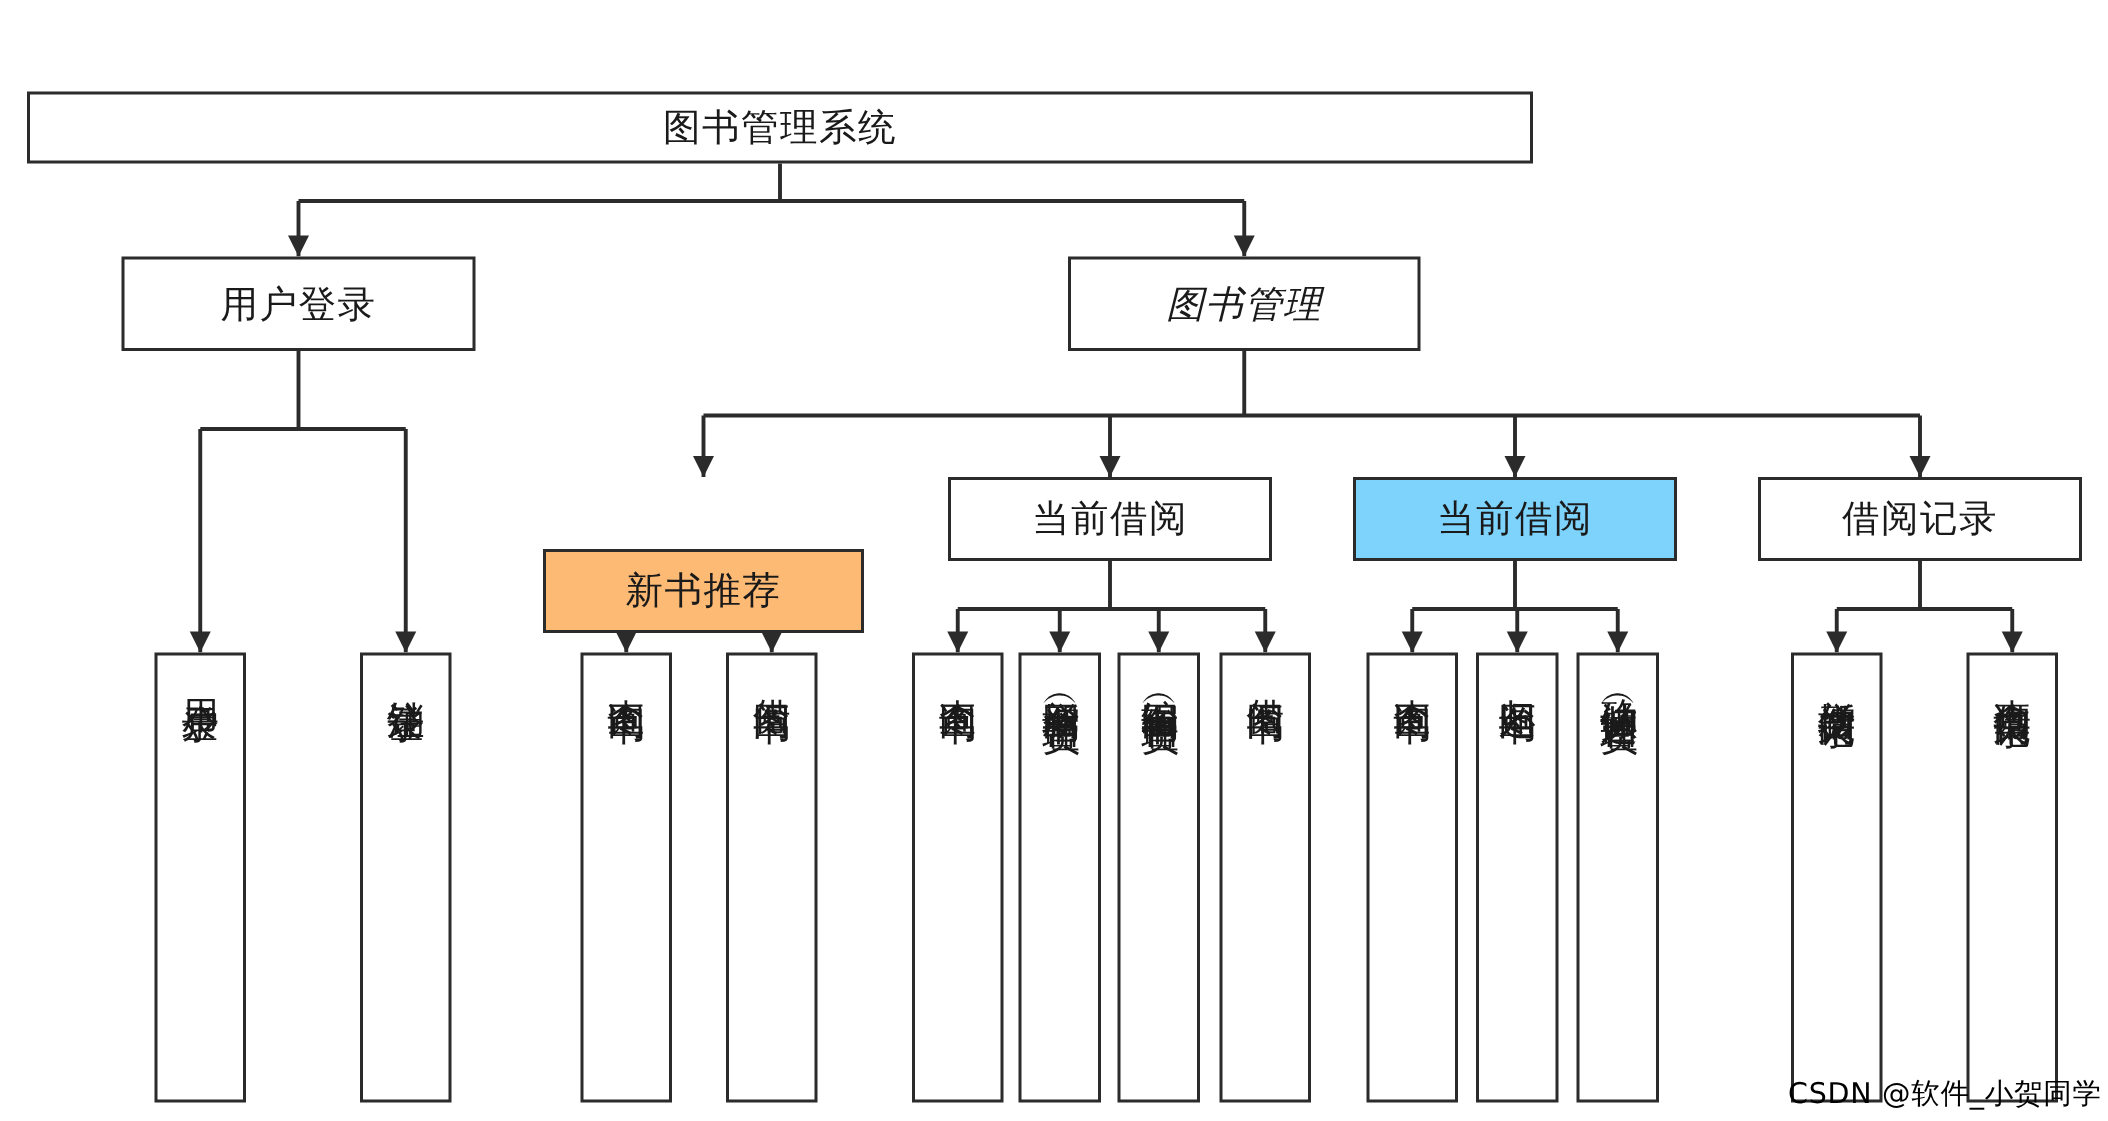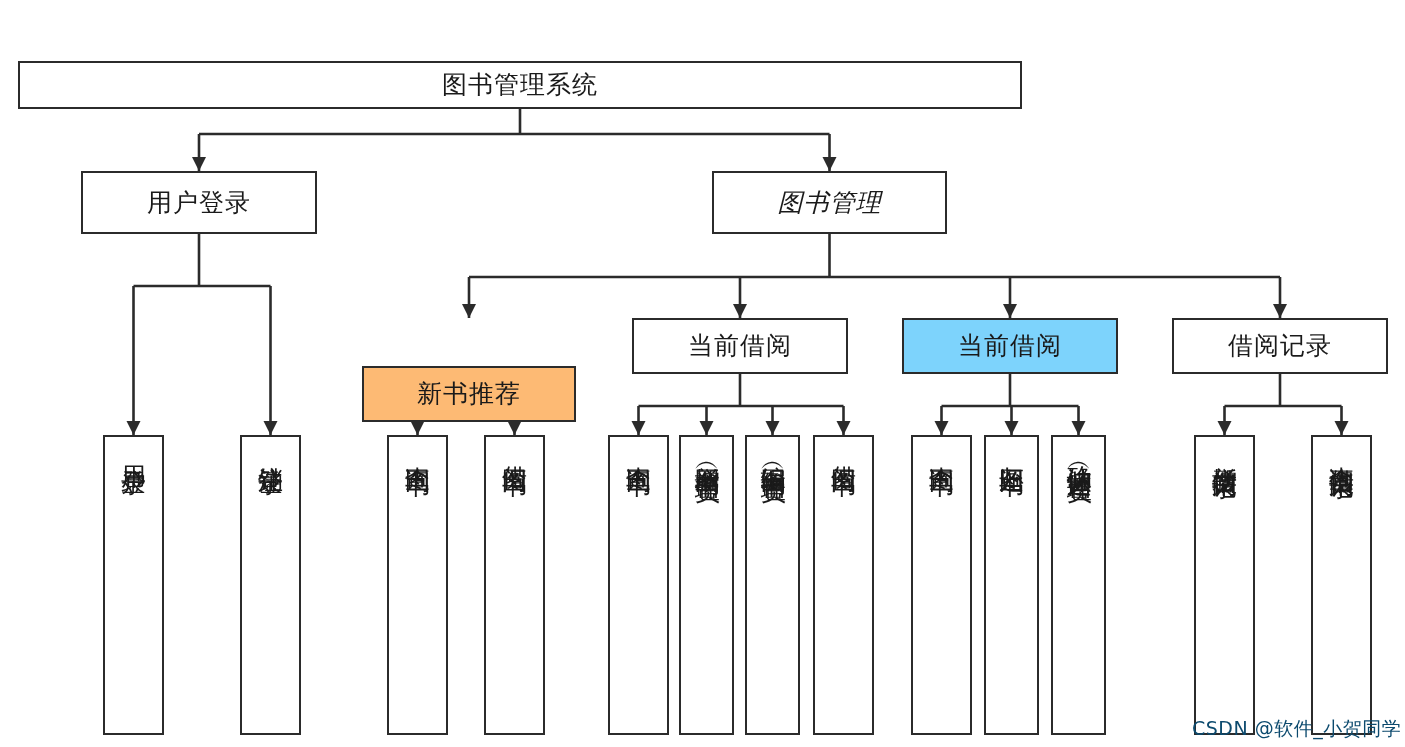--- a/index.html
+++ b/index.html
@@ -174,14 +174,14 @@
       <div class="node vertical" style="left: 1051px; top: 435px; width: 55px; height: 300px; border-color: rgb(43, 43, 43); background: rgb(255, 255, 255);">
         <span class="vlabel" style="font-size: 25px; line-height: 1.22;">确认归还（管理员）</span>
       </div>
       <div class="node vertical" style="left: 1194px; top: 435px; width: 61px; height: 300px; border-color: rgb(43, 43, 43); background: rgb(255, 255, 255);">
         <span class="vlabel">新增借阅记录</span>
       </div>
       <div class="node vertical" style="left: 1311px; top: 435px; width: 61px; height: 300px; border-color: rgb(43, 43, 43); background: rgb(255, 255, 255);">
         <span class="vlabel">查询借阅记录</span>
       </div>
     </div>
-  <div class="watermark" style="left: 1192px; top: 716px; color: #0c4a6e;">CSDN @软件_小贺同学</div>
+  <div class="watermark" style="left: 1192px; top: 716px; color: #000000;">CSDN @软件_小贺同学</div>
 </div>
 
 </body></html>

